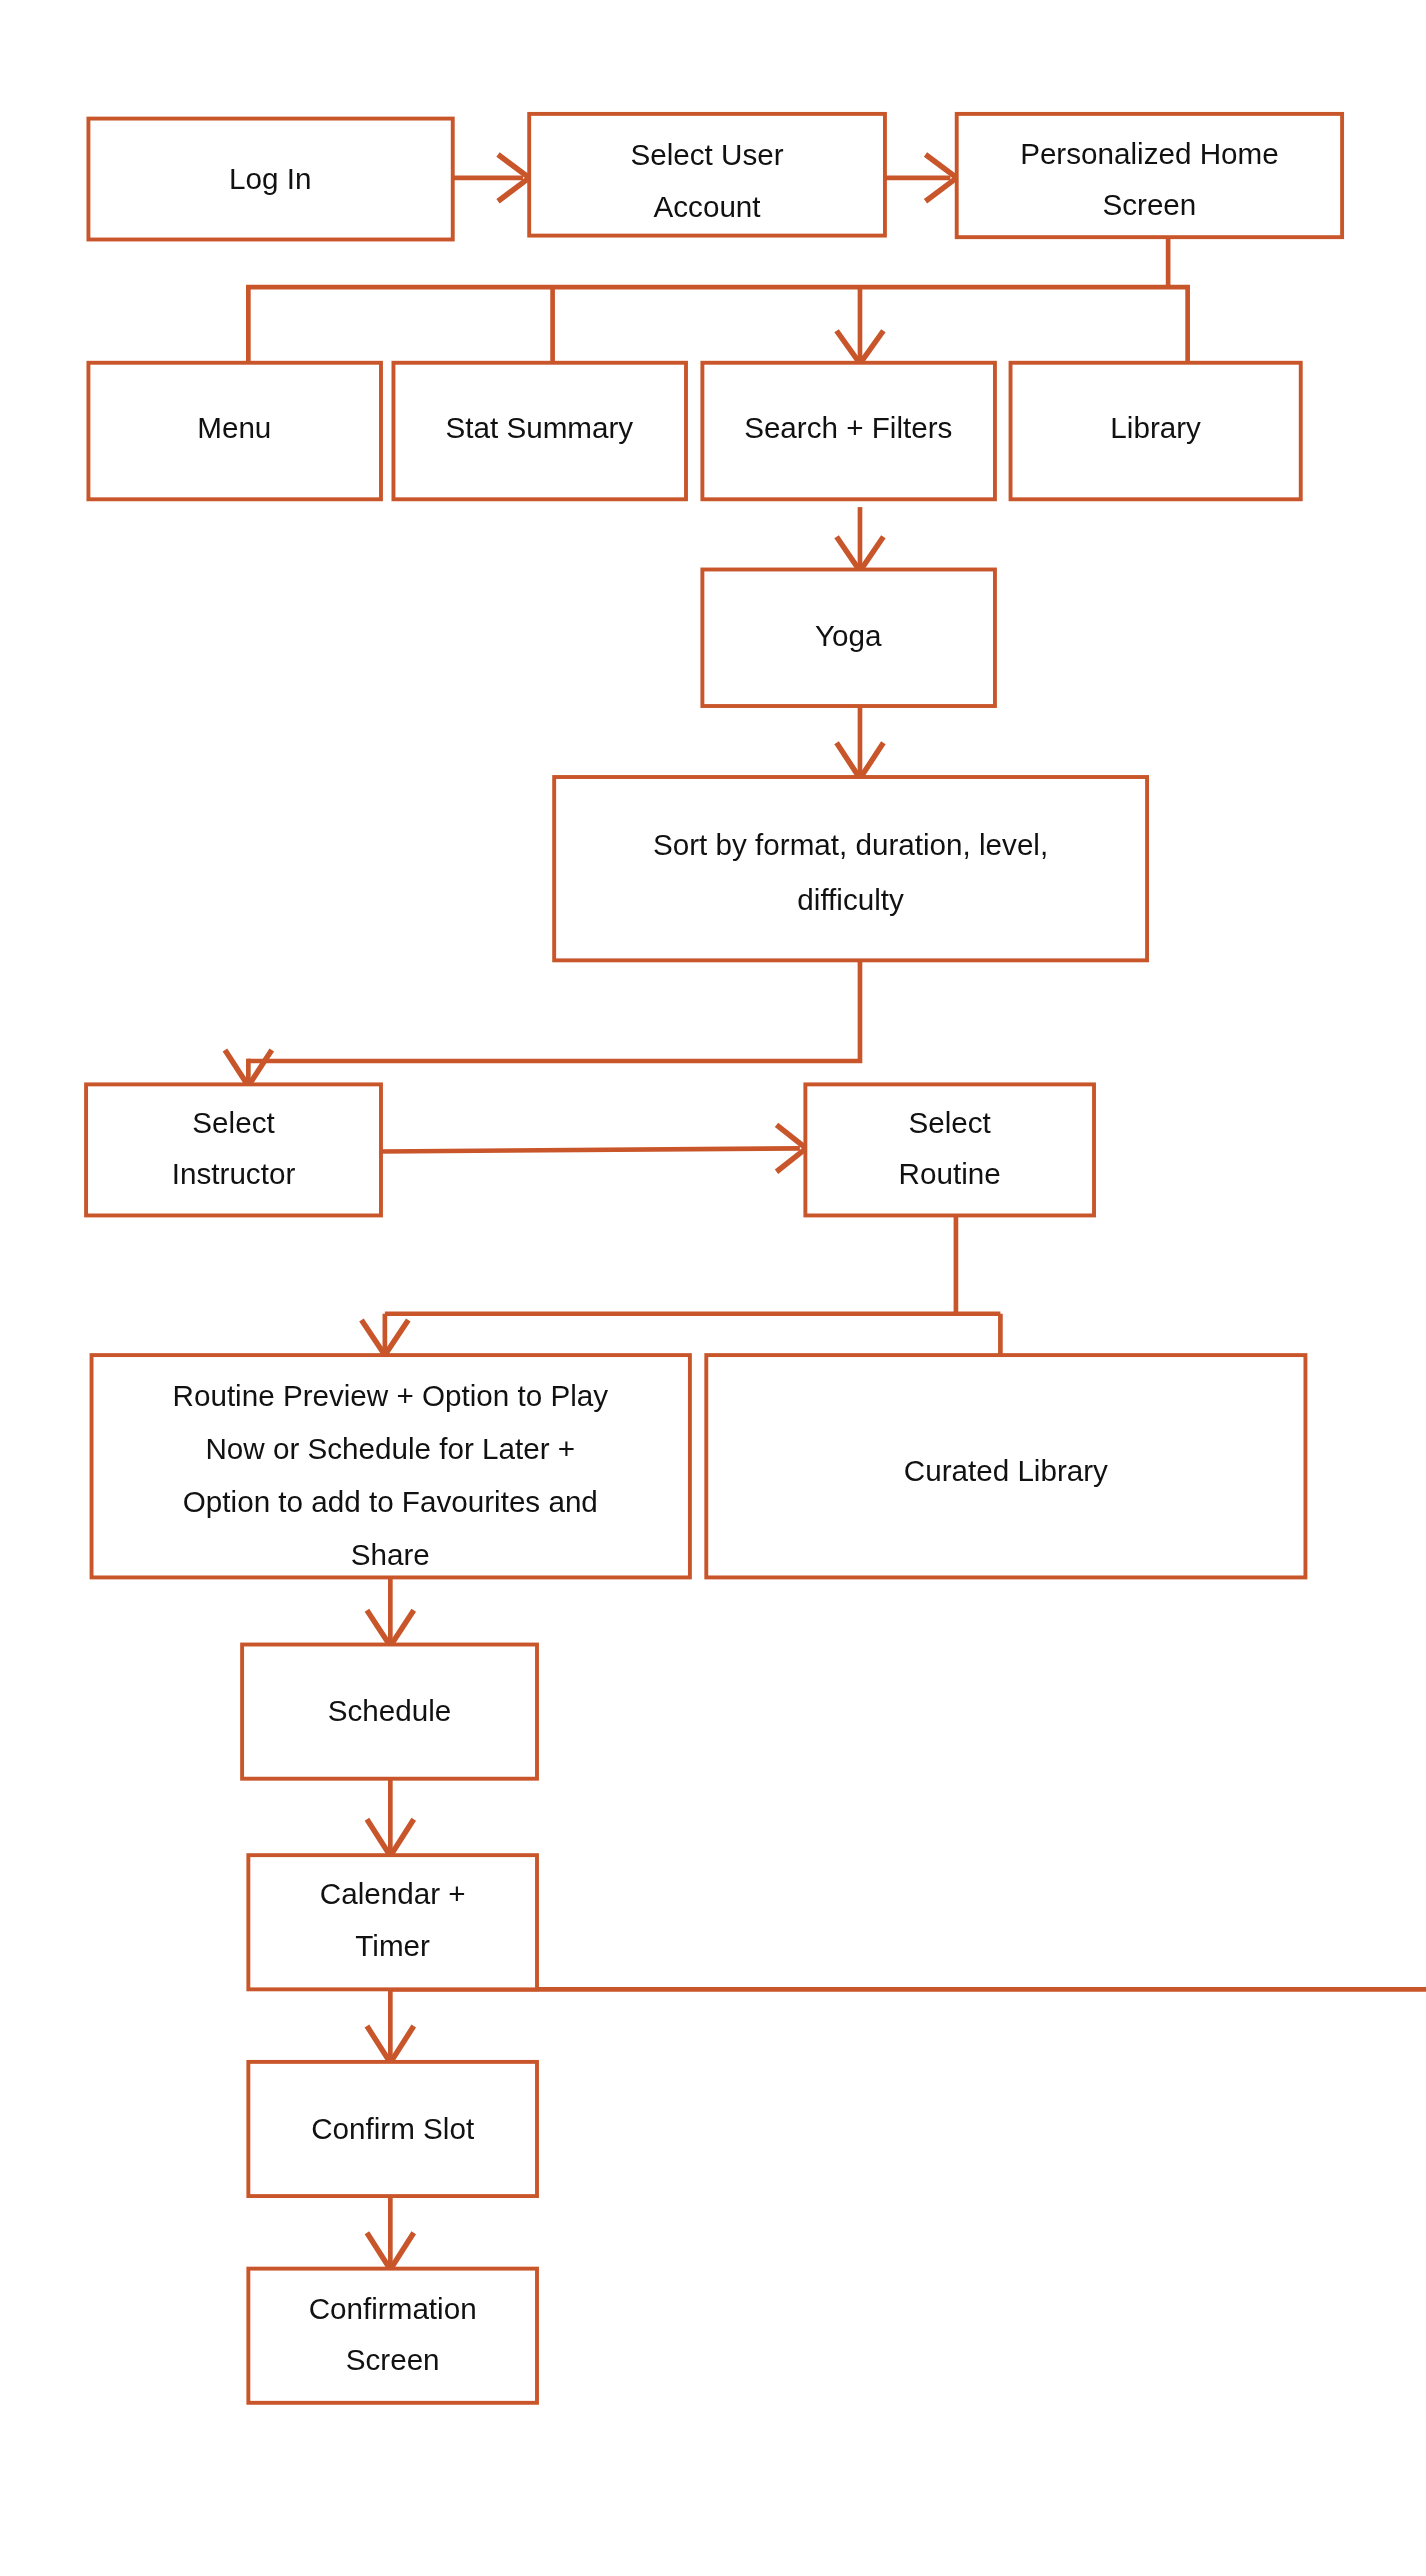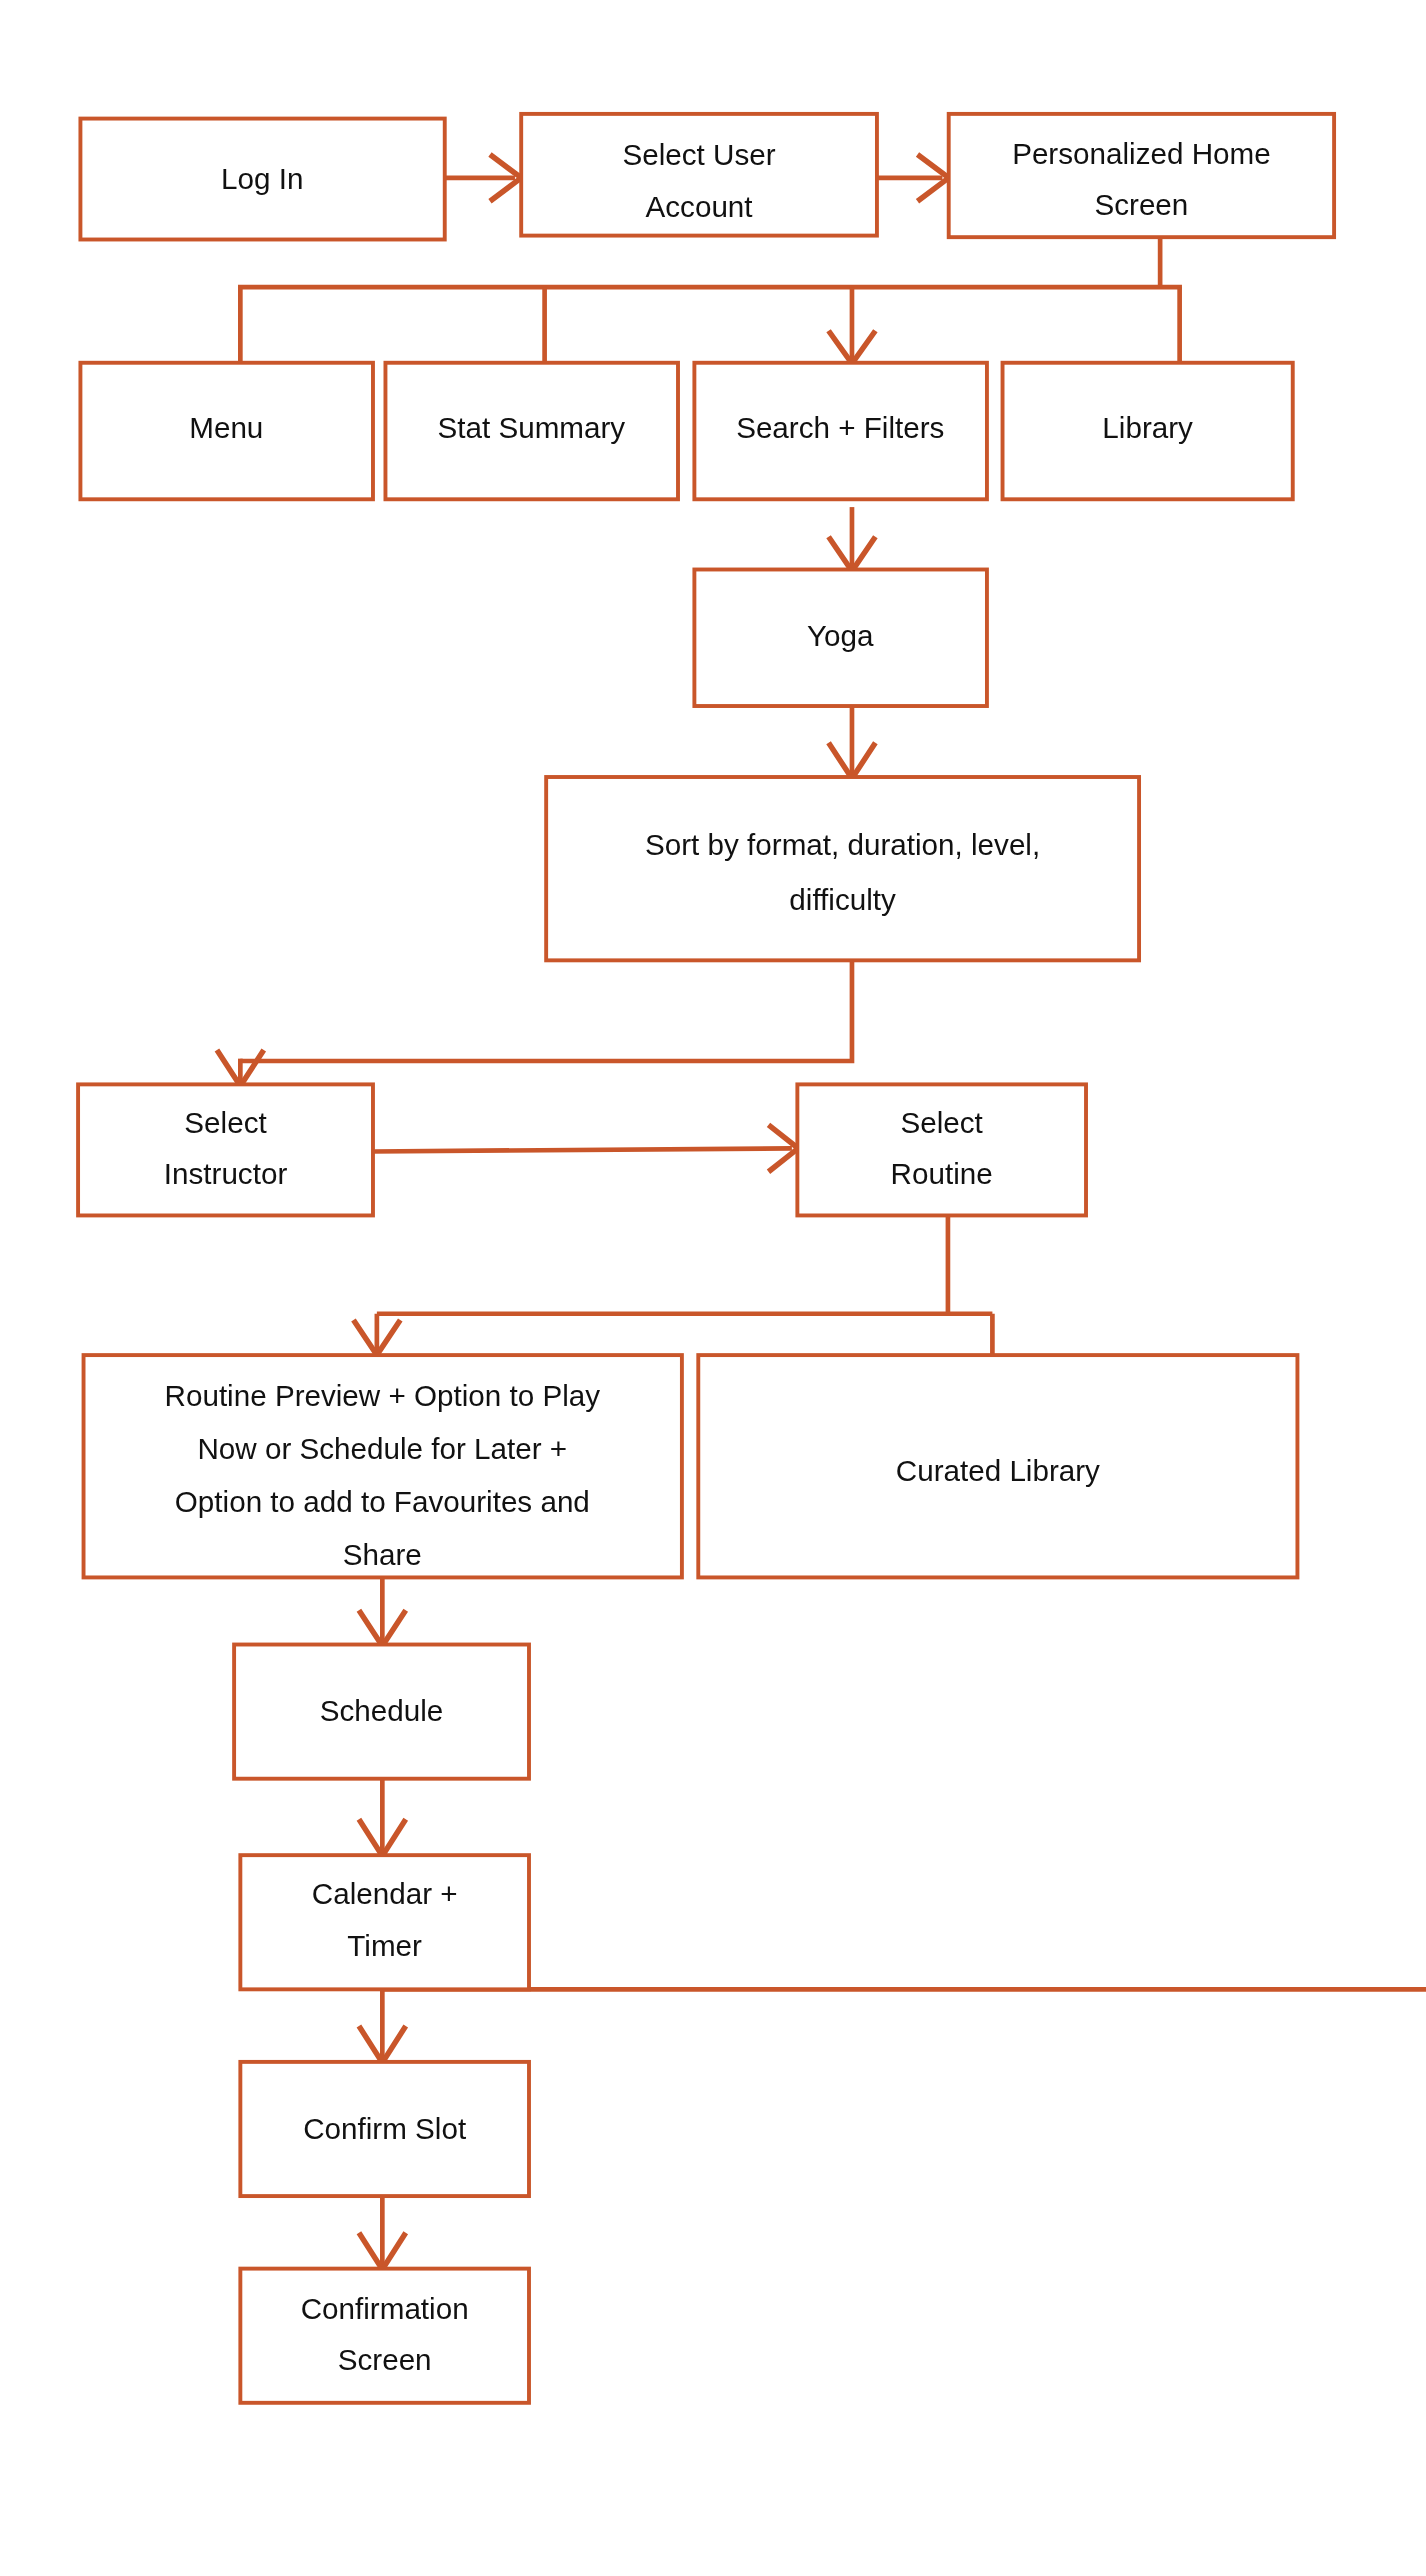--- a/index.html
+++ b/index.html
@@ -10,21 +10,21 @@
   }
   body {
     width: 1427px;
     height: 2576px;
     font-family: "Liberation Sans", sans-serif;
     position: relative;
     overflow: hidden;
   }
   #flow-root {
     position: absolute;
-    left: 0; top: 0;
+    left: 8px; top: 0;
     width: 1144px;
     height: 2576px;
   }
   svg.flow-canvas {
     display: block;
     width: 1427px;
     height: 2576px;
   }
   .node-rect {
     fill: #ffffff;

